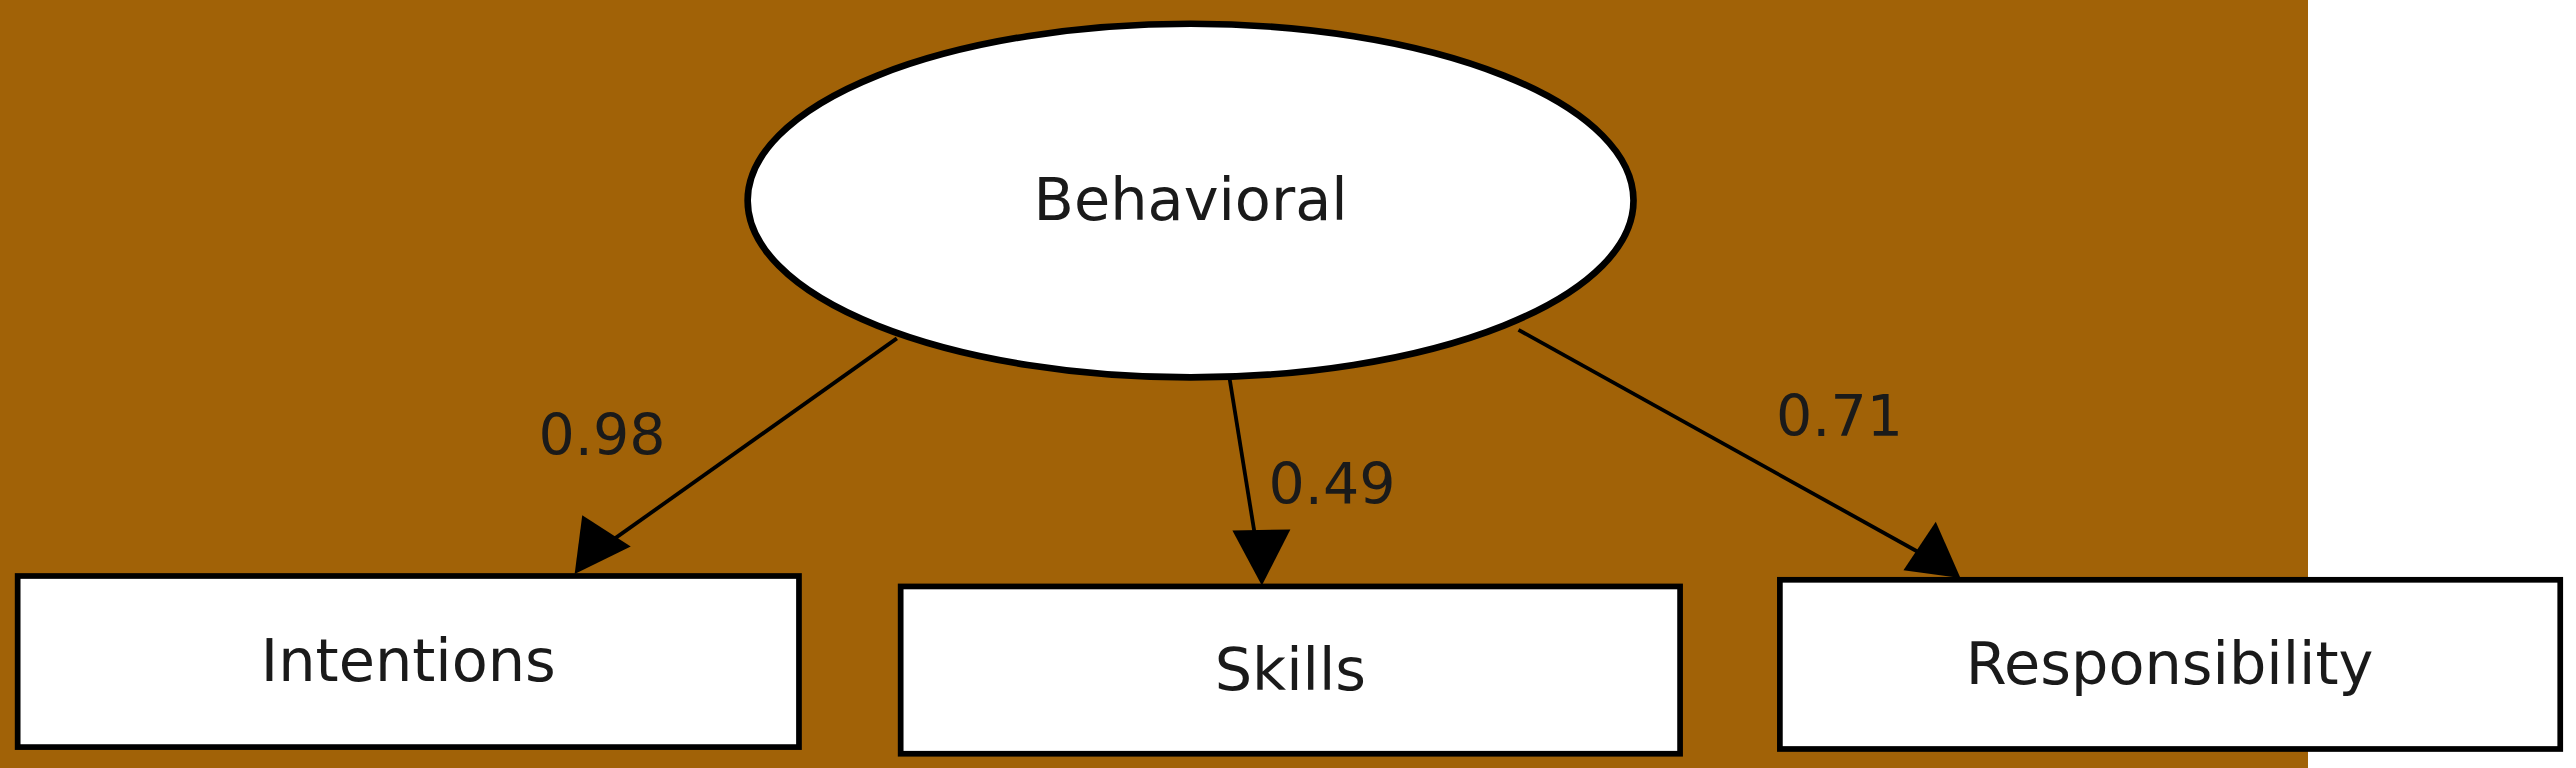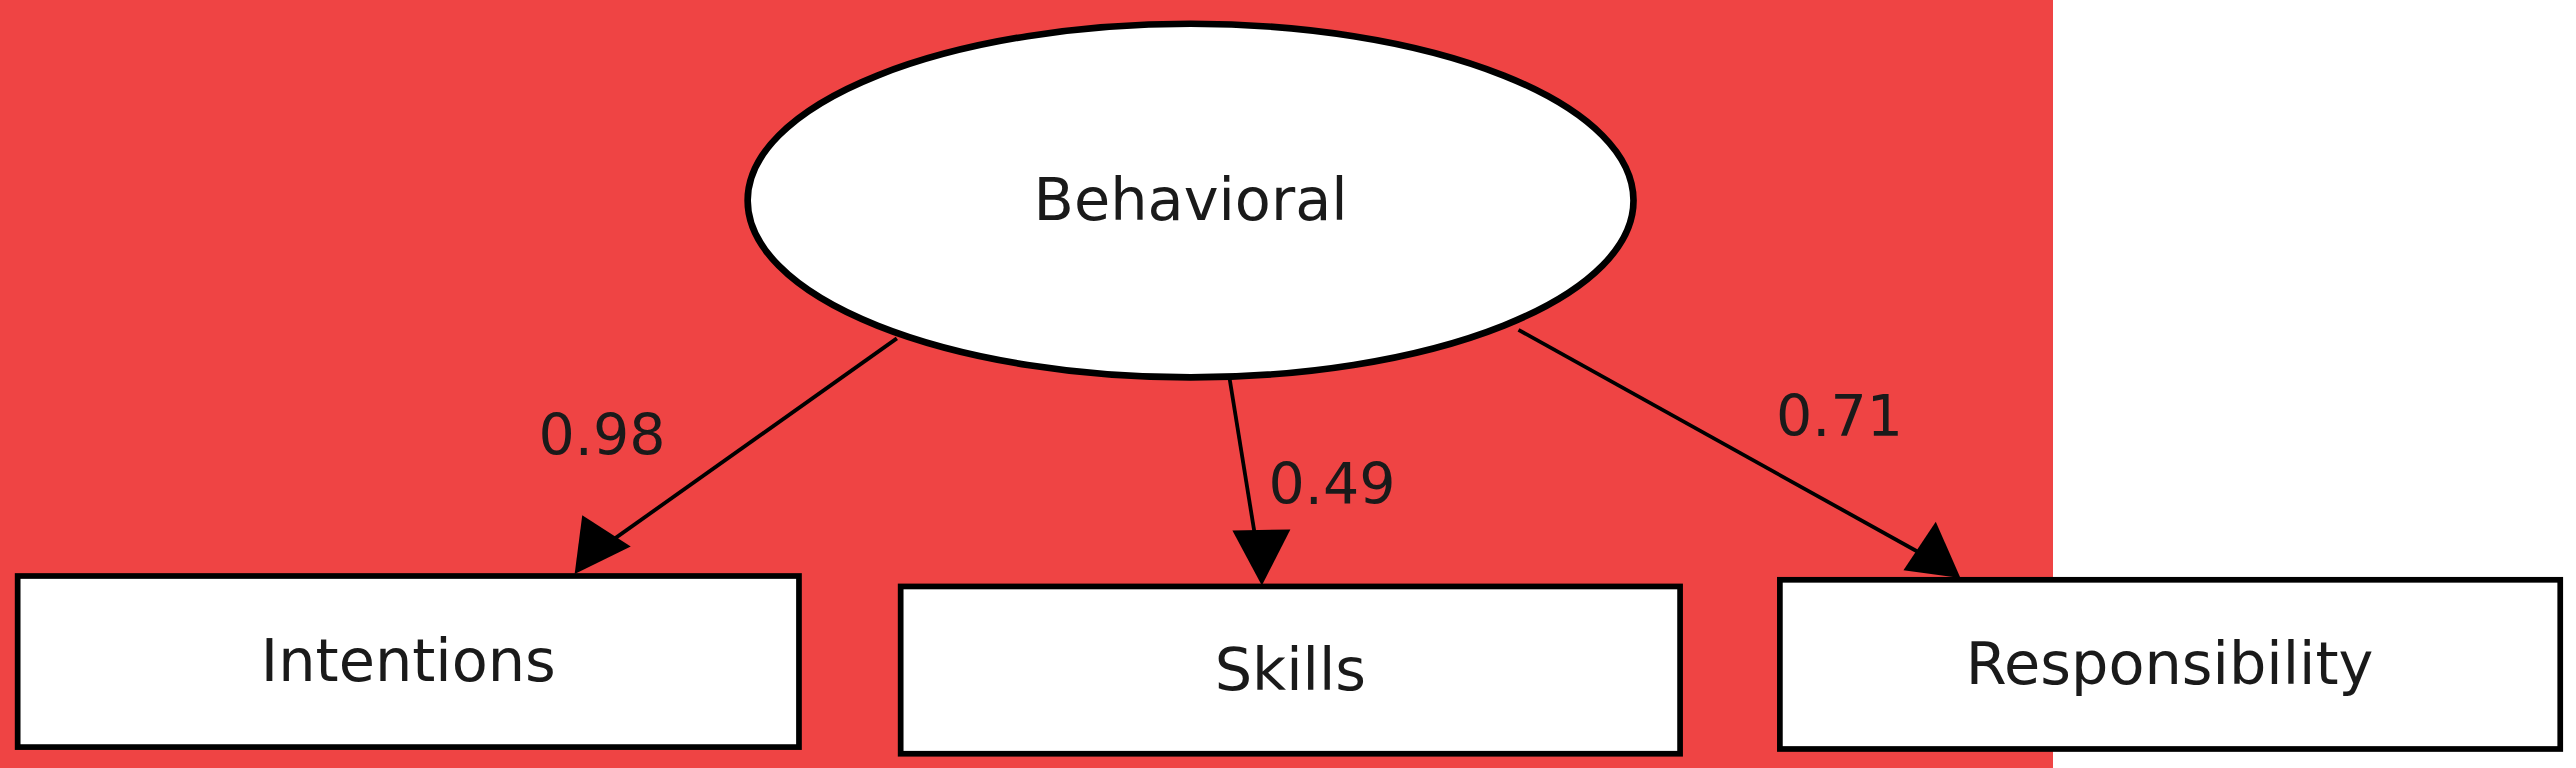--- a/index.html
+++ b/index.html
@@ -8,23 +8,23 @@
     background: #ffffff;
   }
   body {
     width: 2576px;
     height: 768px;
     font-family: "DejaVu Sans", sans-serif;
     overflow: hidden;
   }
   #diagram-root {
     position: relative;
-    width: 2053px;
+    width: 2308px;
     height: 768px;
-    background: #ef4444;
+    background: #a16207;
   }
   #sem-svg {
     position: absolute;
     top: 0;
     left: 0;
     width: 2576px;
     height: 768px;
     display: block;
   }
   .node-shape {

